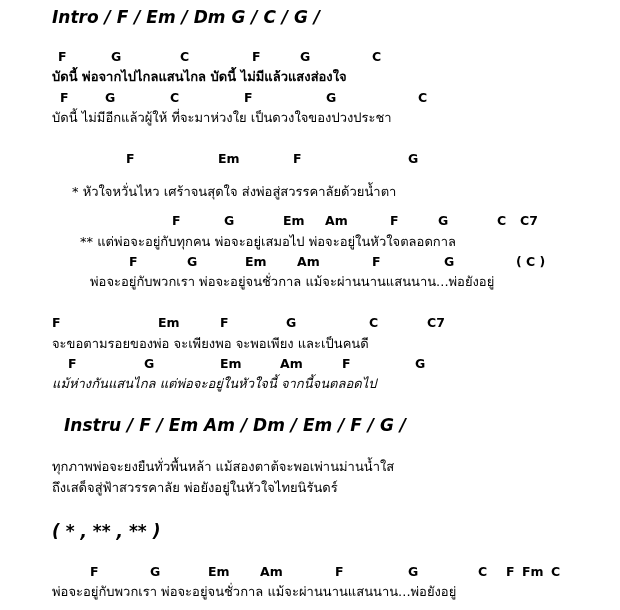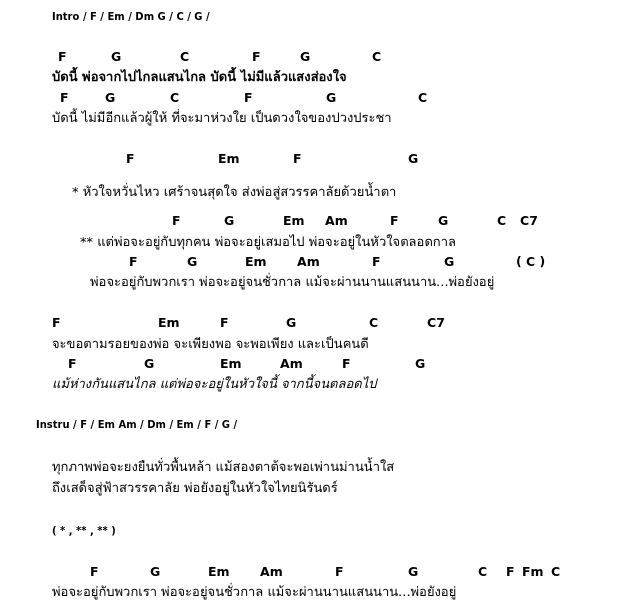--- a/index.html
+++ b/index.html
@@ -1,18 +1,18 @@
 <!DOCTYPE html>
 <html><head>
 <meta charset="utf-8">
 <style>
   html, body { margin: 0; padding: 0; background: #ffffff; }
   body { width: 620px; height: 610px; position: relative; overflow: hidden;
          font-family: "DejaVu Sans", "Liberation Sans", sans-serif; color: #000; }
-  .line { position: absolute; white-space: nowrap; font-size: 10px; line-height: 16px; }
+  .line { position: absolute; white-space: nowrap; font-size: 17px; line-height: 16px; font-style: italic; }
   .bold { font-weight: bold; }
   .chord { position: absolute; font-weight: bold; font-size: 12.5px; line-height: 16px; white-space: nowrap; }
   .lyric { position: absolute; font-size: 13px; line-height: 16px; white-space: nowrap; }
 </style>
 </head>
 <body>
 
 <div class="line bold" style="left:52px; top:9px;">Intro  / F / Em / Dm G / C / G /</div>
 
 <div style="position:absolute; left:0; top:49px; width:620px; height:16px;">
@@ -79,21 +79,21 @@
 <div style="position:absolute; left:0; top:356px; width:620px; height:16px;">
     <span class="chord" style="left: 68px; top: 0px;">F</span>
     <span class="chord" style="left: 144px; top: 0px;">G</span>
     <span class="chord" style="left: 220px; top: 0px;">Em</span>
     <span class="chord" style="left: 280px; top: 0px;">Am</span>
     <span class="chord" style="left: 342px; top: 0px;">F</span>
     <span class="chord" style="left: 415px; top: 0px;">G</span>
   </div>
 <div class="lyric" style="left:52px; top:376px;font-style:italic;">แม้ห่างกันแสนไกล แต่พ่อจะอยู่ในหัวใจนี้    จากนี้จนตลอดไป</div>
 
-<div class="line bold" style="left:36px; top:417px;">Instru  / F / Em Am / Dm / Em / F / G /</div>
+<div class="line bold" style="left:64px; top:417px;">Instru  / F / Em Am / Dm / Em / F / G /</div>
 
 <div class="lyric" style="left:52px; top:459px;">ทุกภาพพ่อจะยงยืนทั่วพื้นหล้า แม้สองตาต้จะพอเพ่านม่านน้ำใส</div>
 <div class="lyric" style="left:52px; top:480px;">ถึงเสด็จสู่ฟ้าสวรรคาลัย พ่อยังอยู่ในหัวใจไทยนิรันดร์</div>
 
 <div class="line bold" style="left:52px; top:523px;">( * , ** , ** )</div>
 
 <div style="position:absolute; left:0; top:564px; width:620px; height:16px;">
     <span class="chord" style="left: 90px; top: 0px;">F</span>
     <span class="chord" style="left: 150px; top: 0px;">G</span>
     <span class="chord" style="left: 208px; top: 0px;">Em</span>

